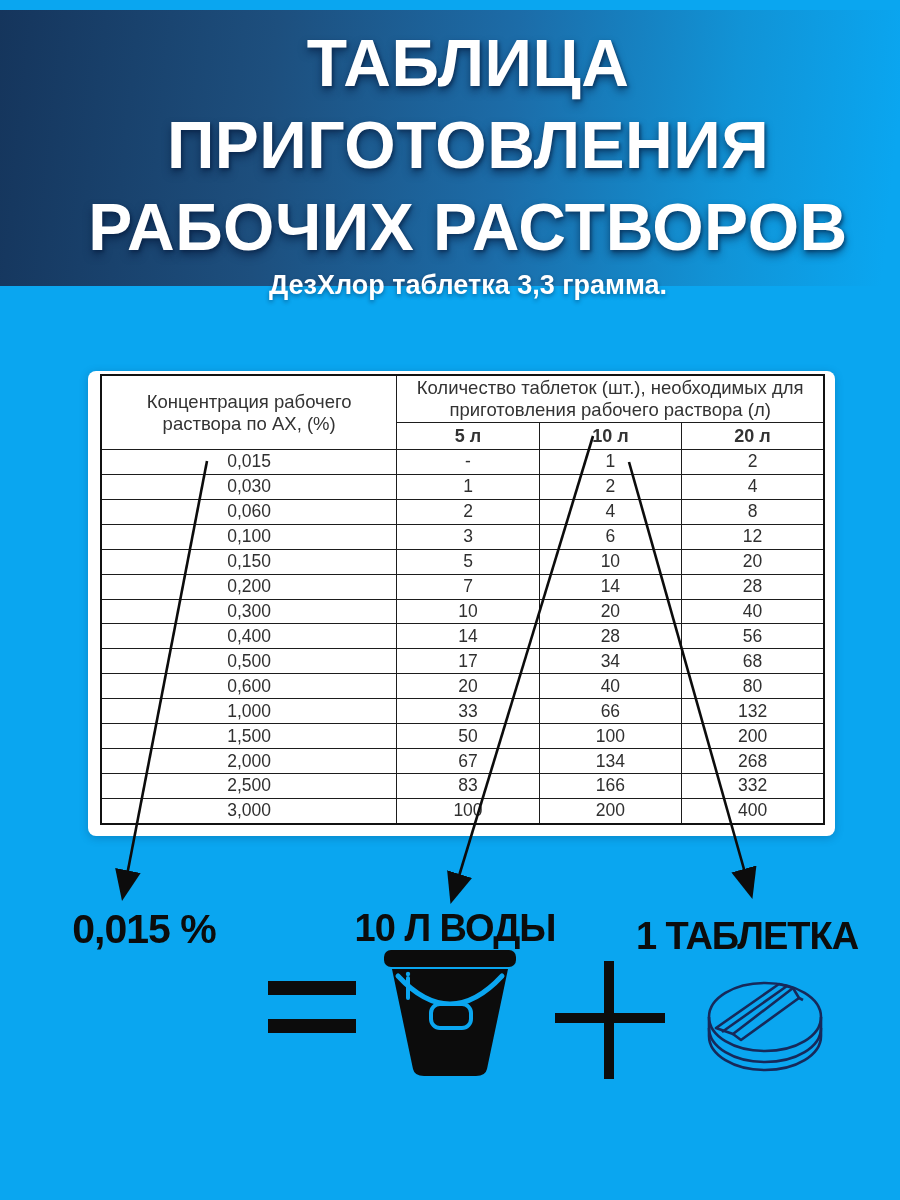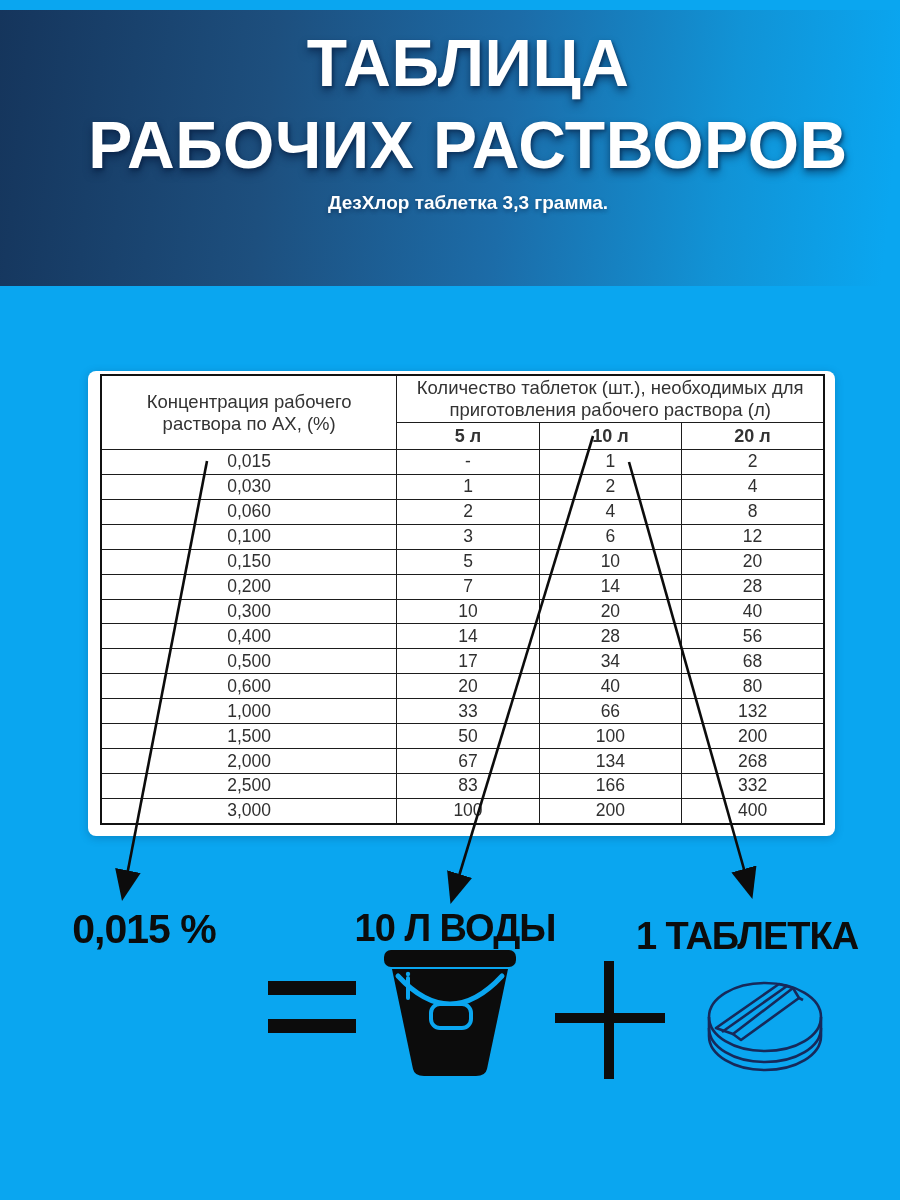--- a/index.html
+++ b/index.html
@@ -9,21 +9,21 @@
   .stage{position:absolute;inset:0;width:900px;height:1200px;}
 
   
   .banner{position:absolute;left:0;top:10px;width:900px;height:276px;
     background:linear-gradient(96deg,#15355c 0%,#1d4f7e 30%,#1c6ca8 56%,#1193d6 80%,#0aa6f0 98%);
     display:flex;flex-direction:column;align-items:center;justify-content:flex-start;
     padding-top:12px;box-sizing:border-box;padding-left:36px;}
   .title-line{color:#ffffff;font-weight:800;font-size:66px;line-height:82px;
     letter-spacing:.5px;white-space:nowrap;
     text-shadow:0 5px 9px rgba(4,24,58,.55),2px 2px 3px rgba(4,24,58,.4);}
-  .subtitle{color:#ffffff;font-weight:600;font-size:19px;line-height:32px;margin-top:1px;
+  .subtitle{color:#ffffff;font-weight:600;font-size:27px;line-height:32px;margin-top:1px;
     text-shadow:0 2px 4px rgba(4,24,58,.45);}
 
   
   .card{position:absolute;left:88px;top:371px;width:747px;height:465px;
     background:#ffffff;border-radius:8px;box-shadow:0 2px 8px rgba(0,40,80,.25);
     box-sizing:border-box;padding:3px 10px 11px 12px;}
   table.dilution{width:100%;height:100%;border-collapse:collapse;table-layout:fixed;
     font-size:17.5px;color:#333;}
   table.dilution th,table.dilution td{border:1.5px solid #1d1d1d;text-align:center;
     vertical-align:middle;padding:0 4px;font-weight:400;}
@@ -45,20 +45,21 @@
 
   .overlay{position:absolute;inset:0;pointer-events:none;}
 </style>
 </head>
 <body>
 
 <div class="stage">
 
   <div class="banner">
     <div class="title-line">ТАБЛИЦА</div>
+    <div class="title-line">ПРИГОТОВЛЕНИЯ</div>
     <div class="title-line">РАБОЧИХ РАСТВОРОВ</div>
     <div class="subtitle">ДезХлор таблетка 3,3 грамма.</div>
   </div>
 
   <div class="card">
     <table class="dilution">
       <thead>
         <tr>
           <th class="c1" rowspan="2">Концентрация рабочего раствора по АХ, (%)</th>
           <th class="cspan" colspan="3">Количество таблеток (шт.), необходимых для приготовления рабочего раствора (л)</th>

